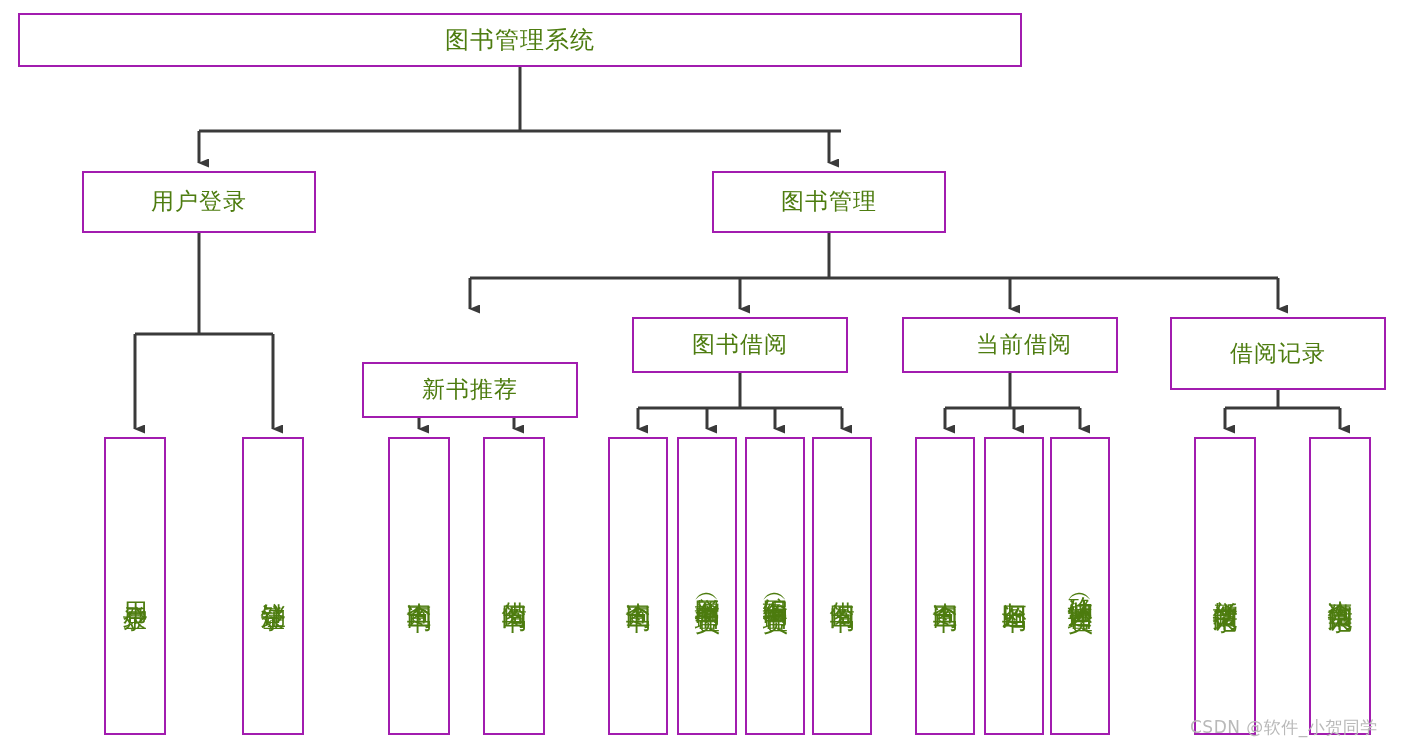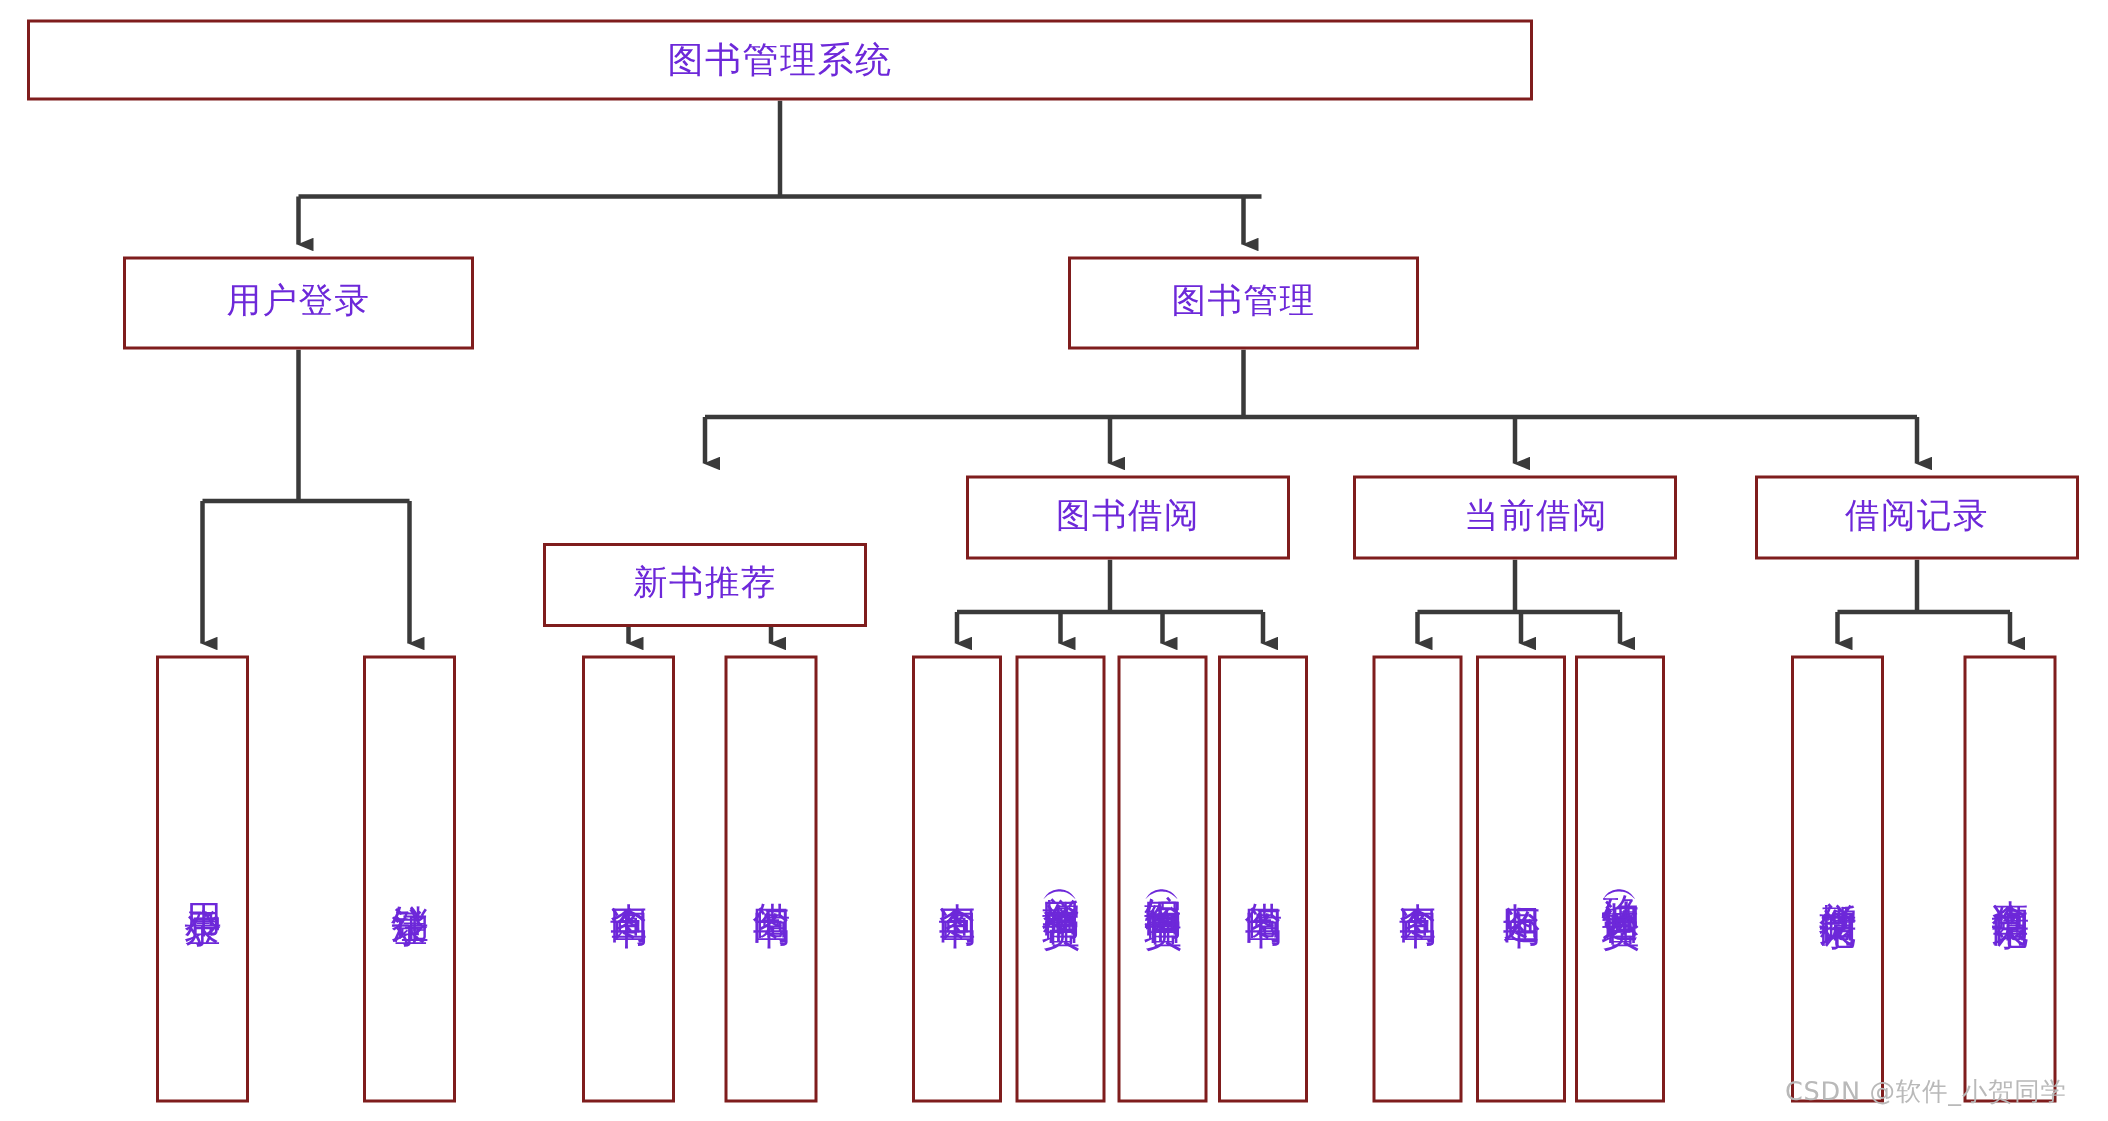--- a/index.html
+++ b/index.html
@@ -22,26 +22,26 @@
     position: absolute;
     left: 0;
     top: 0;
     width: 1405px;
     height: 747px;
     pointer-events: none;
   }
   .node {
     position: absolute;
     box-sizing: border-box;
-    border: 2px solid #7f1d1d;
+    border: 2px solid #a21caf;
     background: #ffffff;
     display: flex;
     align-items: center;
     justify-content: center;
-    color: #6d28d9;
+    color: #4d7c0f;
     text-align: center;
   }
   .node-h {
     font-size: 23px;
     letter-spacing: 1px;
     line-height: 1.2;
   }
   .node-root {
     font-size: 24px;
   }
@@ -130,27 +130,27 @@
   <div class="node node-h" style="left:82px; top:171px; width:234px; height:62px;">
     <span>用户登录</span>
   </div>
   <div class="node node-h" style="left:712px; top:171px; width:234px; height:62px;">
     <span>图书管理</span>
   </div>
 
   <div class="node node-h" style="left:362px; top:317px; width:216px; height:56px;margin-top:45px;">
     <span>新书推荐</span>
   </div>
-  <div class="node node-h" style="left:632px; top:317px; width:216px; height:56px;margin-left:12px;">
+  <div class="node node-h" style="left:632px; top:317px; width:216px; height:56px;">
     <span>图书借阅</span>
   </div>
   <div class="node node-h" style="left:902px; top:317px; width:216px; height:56px;padding-left:28px;">
     <span>当前借阅</span>
   </div>
-  <div class="node node-h" style="left:1170px; top:317px; width:216px; height:56px;">
+  <div class="node node-h" style="left:1170px; top:317px; width:216px; height:73px;">
     <span>借阅记录</span>
   </div>
 
   <div class="node node-v" style="left:104px; top:437px; width:62px; height:298px;">
     <span class="vtext">用户登录</span>
   </div>
   <div class="node node-v" style="left:242px; top:437px; width:62px; height:298px;">
     <span class="vtext">注销登录</span>
   </div>
 

